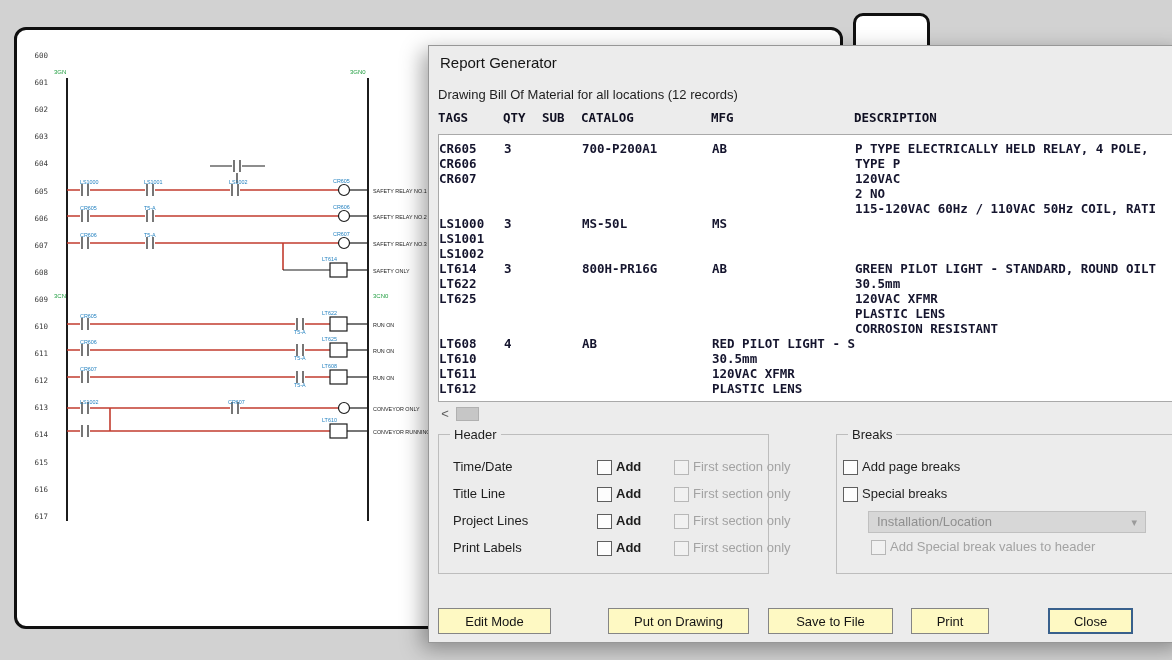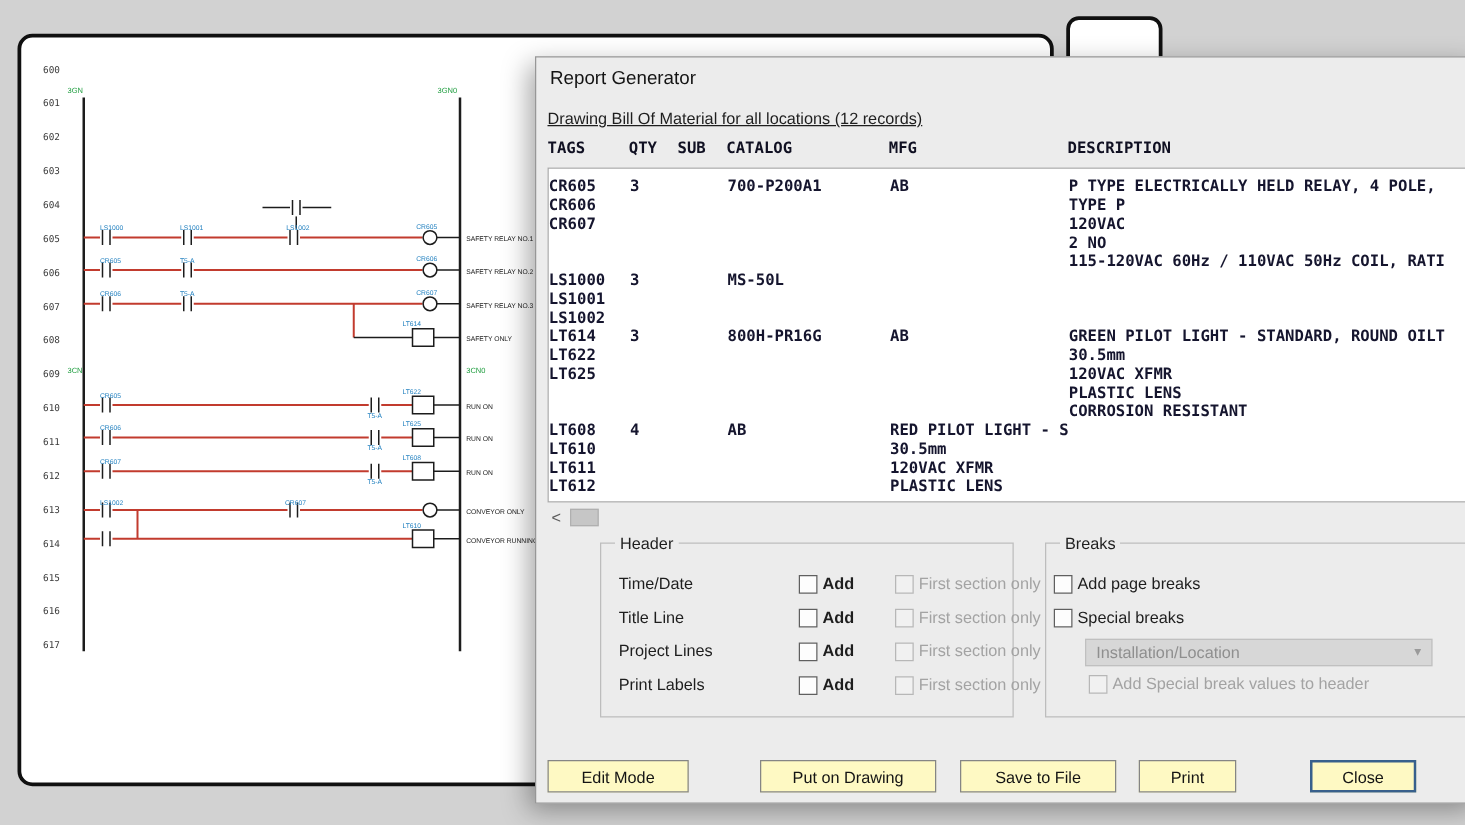--- a/index.html
+++ b/index.html
@@ -20,37 +20,37 @@
   .gap{fill:#ffffff;stroke:none;}
   text.rung-num{font:7.5px "DejaVu Sans Mono",monospace;fill:#3a3a3a;}
   text.tag{font:5.4px "Liberation Sans",sans-serif;fill:var(--tag,#1f7fbf);}
   text.comp{font:5.4px "Liberation Sans",sans-serif;fill:#1c1c1c;}
   text.wnum{font:6px "Liberation Sans",sans-serif;fill:var(--wnum,#1f9d3f);}
 
   
   #dialog{position:absolute;left:428px;top:45px;width:758px;height:598px;background:#ececec;
           border:1px solid #979797;box-sizing:border-box;box-shadow:-6px 6px 20px rgba(0,0,0,0.35);}
   .dlg-title{height:34px;line-height:34px;padding-left:11px;font-size:15px;color:#141414;}
-  .subtitle{position:absolute;left:9px;top:41px;font-size:13px;color:#1e1e1e;white-space:nowrap;text-decoration:underline;}
+  .subtitle{position:absolute;left:9px;top:41px;font-size:13px;color:#1e1e1e;white-space:nowrap;}
 
   .bom-grid{display:grid;grid-template-columns:65px 39px 39px 130px 143px 1fr;}
   .bom-head{position:absolute;left:9px;right:0;top:64px;
             font:700 12.5px "DejaVu Sans Mono",monospace;color:#101022;}
   .bom-box{position:absolute;left:9px;right:-2px;top:88px;height:268px;background:#ffffff;
            border:1px solid #a9a9a9;overflow:hidden;padding-top:6px;box-sizing:border-box;}
   .bom-row{font:700 12.5px "DejaVu Sans Mono",monospace;color:#15152e;}
   .bom-cell{white-space:pre;line-height:15px;overflow:hidden;}
 
   .hscroll{position:absolute;left:9px;right:0;top:360px;height:17px;}
   .scroll-arrow{position:absolute;left:0;top:0;width:14px;height:16px;color:#5c5c5c;
                 font-size:13px;line-height:15px;text-align:center;}
   .scroll-thumb{position:absolute;left:18px;top:1px;width:23px;height:14px;background:#c6c6c6;border:1px solid #b0b0b0;box-sizing:border-box;}
 
   .group{position:absolute;border:1px solid #bdbdbd;box-sizing:border-box;}
-  #header-group{left:9px;top:388px;width:331px;height:140px;margin-left:42px;}
+  #header-group{left:9px;top:388px;width:331px;height:140px;}
   #breaks-group{left:407px;top:388px;width:346px;height:140px;}
   .group-label{position:absolute;top:-8px;left:11px;background:#ececec;padding:0 4px;
                font-size:13px;color:#1e1e1e;}
 
   .hrow{position:absolute;left:0;right:0;height:20px;font-size:13px;color:#1e1e1e;}
   .hrow span{position:absolute;line-height:20px;white-space:nowrap;}
   .cb{position:absolute;width:13px;height:13px;background:#fdfdfd;border:1px solid #5f5f5f;
       top:3px;box-sizing:content-box;}
   .cb.disabled{border-color:#b7b7b7;background:#f1f1f1;}
   .dis{color:#a3a3a3;}
@@ -259,20 +259,21 @@
 2 NO
 115-120VAC 60Hz / 110VAC 50Hz COIL, RATI</div>
         </div>
         <div class="bom-row bom-grid">
           <div class="bom-cell">LS1000
 LS1001
 LS1002</div>
           <div class="bom-cell">3</div>
           <div class="bom-cell"></div>
           <div class="bom-cell">MS-50L</div>
+          <div class="bom-cell">MS</div>
           <div class="bom-cell"></div>
         </div>
         <div class="bom-row bom-grid">
           <div class="bom-cell">LT614
 LT622
 LT625</div>
           <div class="bom-cell">3</div>
           <div class="bom-cell"></div>
           <div class="bom-cell">800H-PR16G</div>
           <div class="bom-cell">AB</div>

